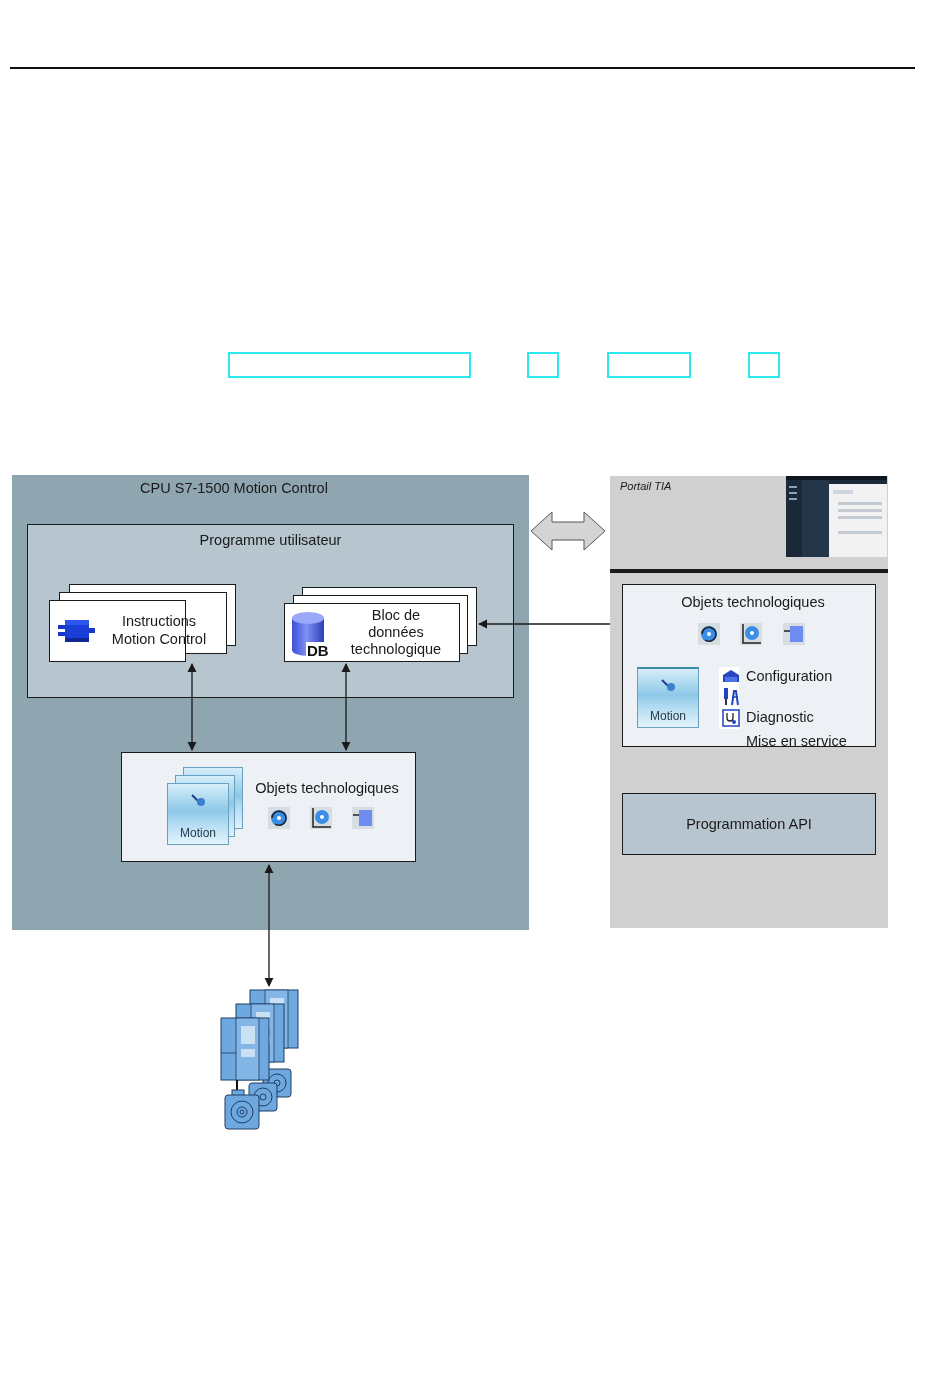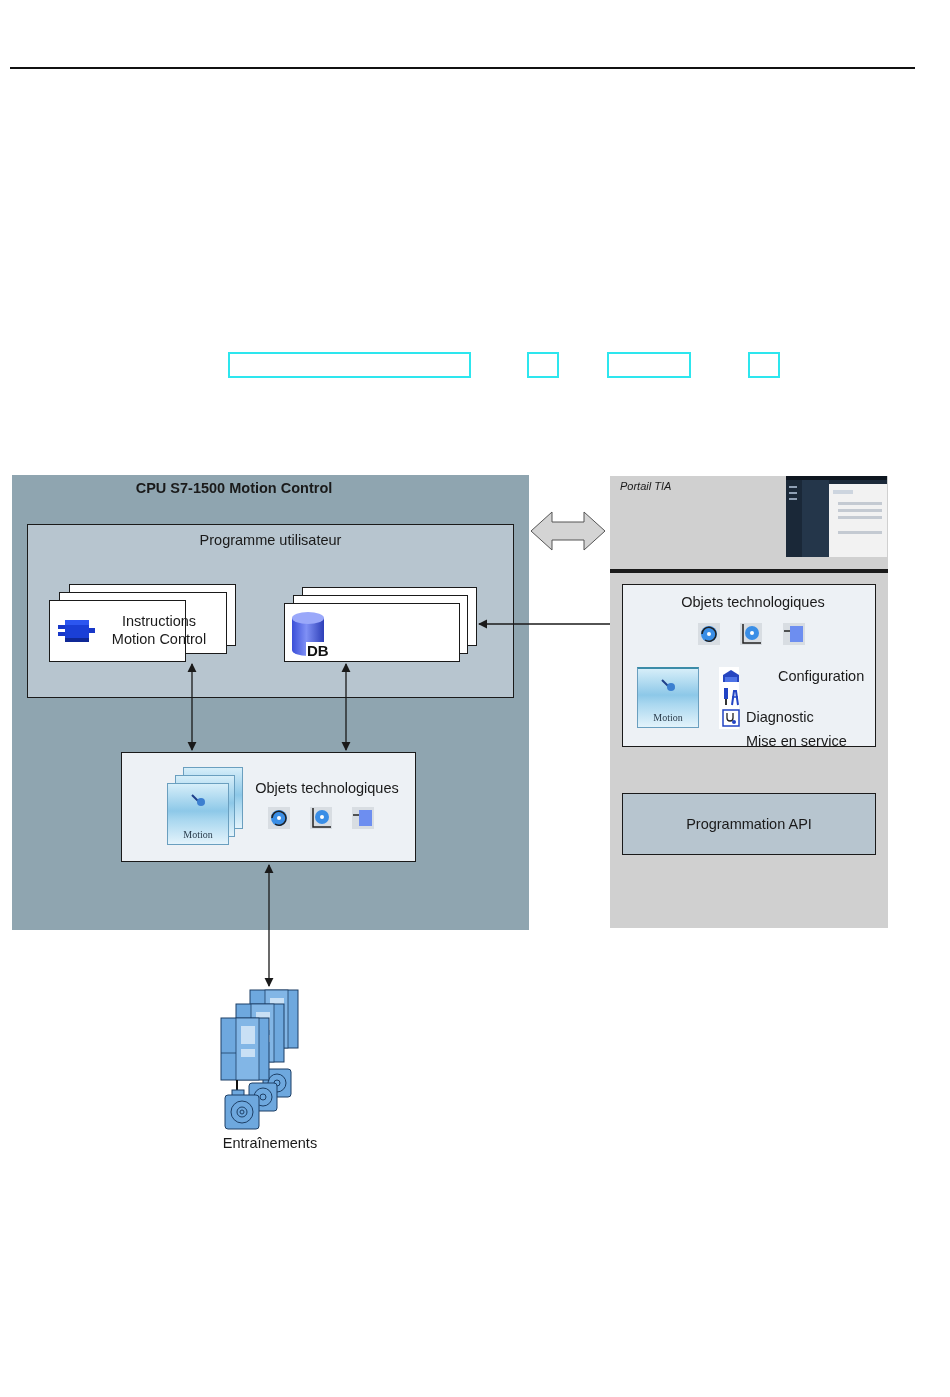--- a/index.html
+++ b/index.html
@@ -13,36 +13,36 @@
   .tia-sep { left:610px; top:569px; width:278px; height:4px; background:#1a1a1a; }
   .title { font-size:14.5px; text-align:center; }
   .prog { left:27px; top:524px; width:487px; height:174px; background:#b7c5cf; border:1px solid #1a1a1a; box-sizing:border-box; }
   .card { background:#fff; border:1px solid #1a1a1a; box-sizing:border-box; }
   .lbl { font-size:14.5px; text-align:center; line-height:17px; }
   .otbox { left:121px; top:752px; width:295px; height:110px; background:#edf1f5; border:1px solid #1a1a1a; box-sizing:border-box; }
   .otbox2 { left:622px; top:584px; width:254px; height:163px; background:#edf1f5; border:1px solid #1a1a1a; box-sizing:border-box; }
   .api { left:622px; top:793px; width:254px; height:62px; background:#b7c5cf; border:1px solid #1a1a1a; box-sizing:border-box;
          display:flex; align-items:center; justify-content:center; font-size:14.5px; }
   .motion-card { background:linear-gradient(#d6eef9, #8dc8e8 45%, #a9d7ef 60%, #e3f3fb); border:1px solid #6a9fbf; box-sizing:border-box; }
-  .motion-text { font-size:10px; color:#2a3c4c; position:absolute; bottom:4px; left:0; right:0; text-align:center;font-family:Liberation Serif, serif; }
+  .motion-text { font-size:12px; color:#2a3c4c; position:absolute; bottom:4px; left:0; right:0; text-align:center; }
   .ico { width:22px; height:22px; position:absolute; }
   .menu-item { font-size:14.5px; position:absolute; left:746px; }
 </style>
 </head>
 <body>
 
 <div class="abs hrule"></div>
 
 <div class="abs hl" style="left:228px;width:243px;"></div>
 <div class="abs hl" style="left:527px;width:32px;"></div>
 <div class="abs hl" style="left:607px;width:84px;"></div>
 <div class="abs hl" style="left:748px;width:32px;"></div>
 
 <div class="abs cpu"></div>
-<div class="abs title" style="left:12px;top:480px;width:444px;font-weight:bold;">CPU S7-1500 Motion Control</div>
+<div class="abs title" style="left:12px;top:480px;width:444px;">CPU S7-1500 Motion Control</div>
 
 <div class="abs prog"></div>
 <div class="abs title" style="left:27px;top:532px;width:487px;">Programme utilisateur</div>
 
 <div class="abs card" style="left:69px;top:584px;width:167px;height:62px;"></div>
 <div class="abs card" style="left:59px;top:592px;width:168px;height:62px;"></div>
 <div class="abs card" style="left:49px;top:600px;width:137px;height:62px;">
   <svg class="abs" style="left:6px;top:16px;" width="40" height="28">
     <rect x="2" y="8" width="8" height="4" fill="#1838c8"></rect>
     <rect x="2" y="15" width="8" height="4" fill="#1838c8"></rect>
@@ -66,20 +66,25 @@
         <stop offset="0" stop-color="#3b4fd8"></stop>
         <stop offset="0.45" stop-color="#7f90f5"></stop>
         <stop offset="1" stop-color="#2d3fb8"></stop>
       </linearGradient>
     </defs>
     <path d="M2 8 v32 a16 6 0 0 0 32 0 v-32" fill="url(#dbg)"></path>
     <ellipse cx="18" cy="8" rx="16" ry="6" fill="#9aa8fa"></ellipse>
     <rect x="16" y="32" width="26" height="16" fill="#ffffff"></rect>
     <text x="17" y="46" font-family="Liberation Sans, sans-serif" font-size="15" font-weight="bold" fill="#111">DB</text>
   </svg>
+  <div class="abs lbl" style="left:56px;top:3px;width:110px;">
+    <div>Bloc de</div>
+    <div>données</div>
+    <div>technologique</div>
+  </div>
 </div>
 
 <div class="abs otbox"></div>
 <div class="abs motion-card" style="left:183px;top:767px;width:60px;height:62px;"></div>
 <div class="abs motion-card" style="left:175px;top:775px;width:60px;height:62px;"></div>
 <div class="abs motion-card" style="left:167px;top:783px;width:62px;height:62px;">
   <svg class="abs" style="left:22px;top:8px;" width="18" height="16">
     <path d="M2 3 L8 9 L14 12" stroke="#1f3f8a" stroke-width="2" fill="none"></path>
     <circle cx="11" cy="10" r="4" fill="#3c7fd0"></circle>
   </svg>
@@ -165,21 +170,21 @@
     <circle cx="11" cy="10" r="4" fill="#3c7fd0"></circle>
   </svg>
   <div class="motion-text">Motion</div>
 </div>
 
 <div class="abs" style="left:719px;top:667px;width:20px;height:62px;background:#ffffff;"></div>
 <svg class="abs" style="left:722px;top:669px;" width="18" height="14">
   <path d="M1 13 V6 L9 1 L17 6 V13 Z" fill="#2746c0"></path>
     <rect x="3" y="8" width="12" height="5" fill="#4e73e6"></rect>
 </svg>
-<div class="menu-item" style="top:668px;margin-left:32px;">Configuration</div>
+<div class="menu-item" style="top:668px;">Configuration</div>
 
 <svg class="abs" style="left:722px;top:688px;" width="18" height="18">
   <rect x="2" y="0" width="4" height="11" fill="#2244c4"></rect>
     <rect x="3" y="11" width="2" height="6" fill="#333"></rect>
   <path d="M10 17 L12 3 L14 3 L16 17" stroke="#2244c4" stroke-width="2" fill="none"></path>
     <path d="M10 9 H16" stroke="#2244c4" stroke-width="1.5"></path>
 </svg>
 <div class="menu-item" style="top:689px;margin-top:44px;">Mise en service</div>
 
 <svg class="abs" style="left:722px;top:709px;" width="18" height="18">
@@ -227,14 +232,13 @@
   <g>
     <rect x="17" y="105" width="12" height="6" fill="#6ea8de" stroke="#1d3f66"></rect>
     <rect x="10" y="110" width="34" height="34" rx="3" fill="#6ea8de" stroke="#1d3f66"></rect>
     <circle cx="27" cy="127" r="11" fill="none" stroke="#1d3f66"></circle>
     <circle cx="27" cy="127" r="5" fill="none" stroke="#1d3f66"></circle>
     <circle cx="27" cy="127" r="2" fill="none" stroke="#1d3f66"></circle>
   </g>
 </svg>
 
 <div class="abs lbl" style="left:120px;top:1134px;width:300px;line-height:18px;">
-  <div>Entraînements</div>
 </div>
 
 </body></html>

